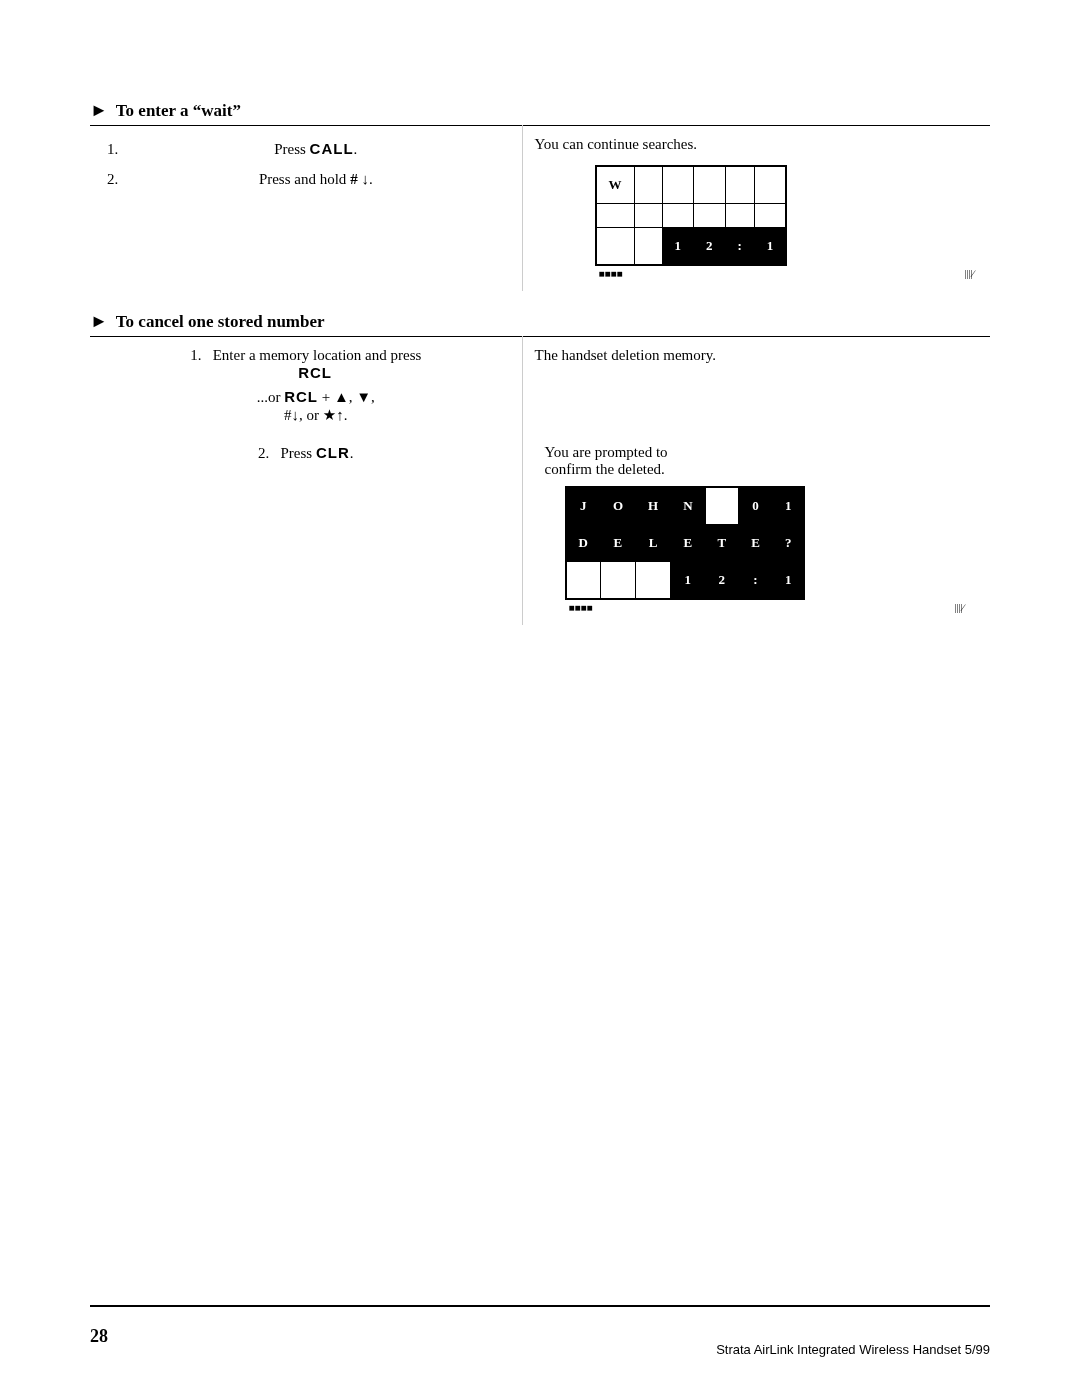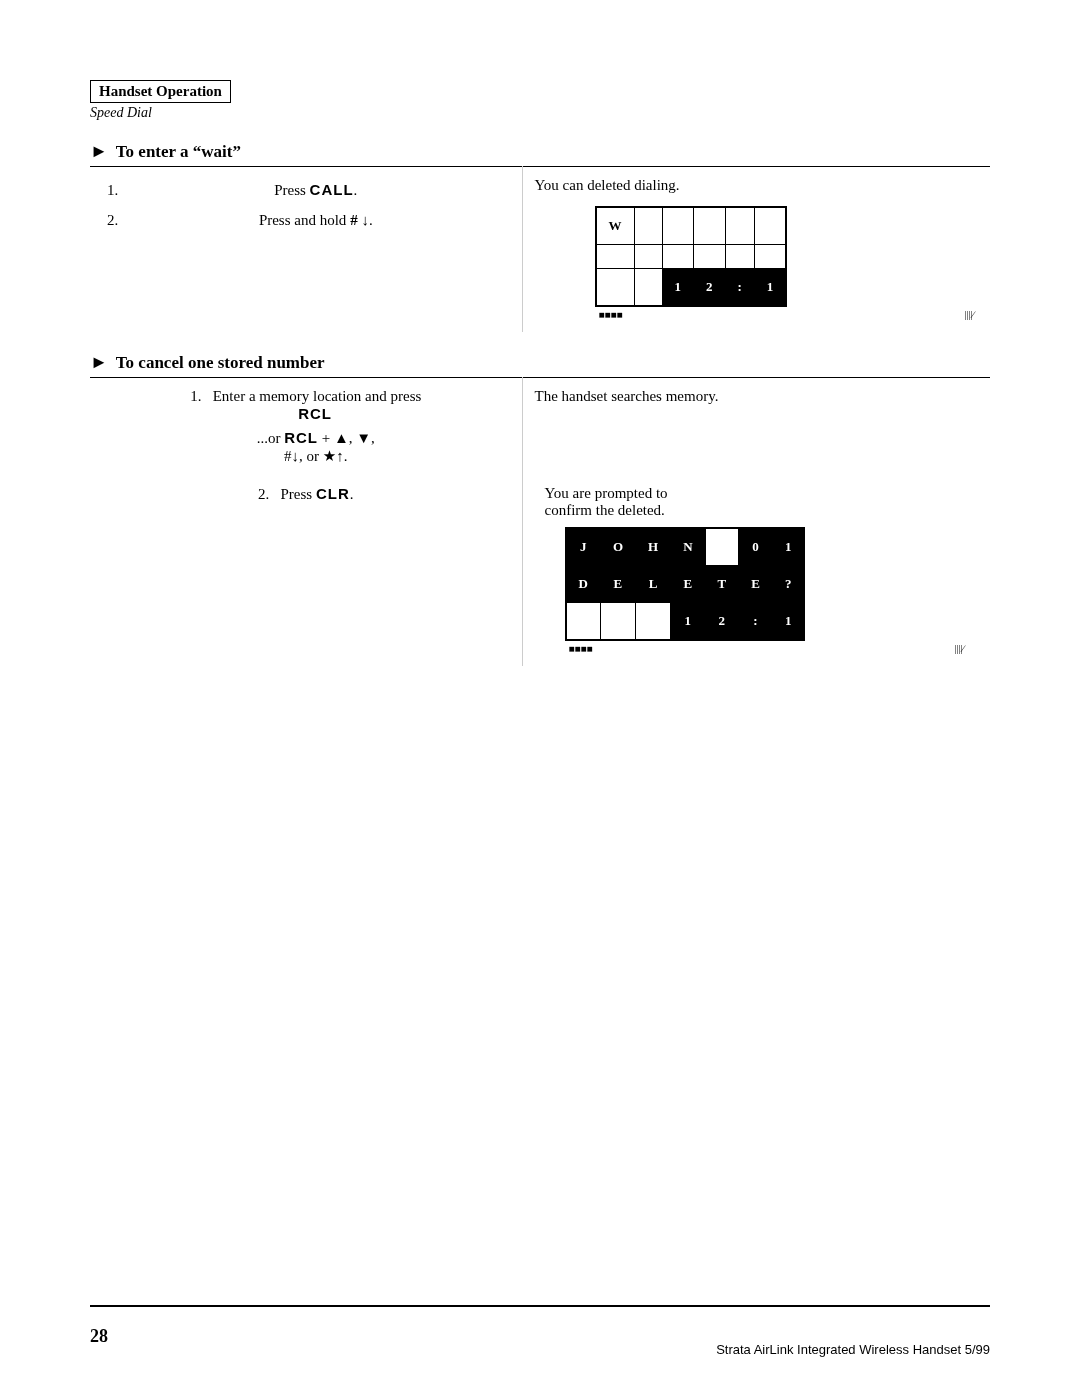--- a/index.html
+++ b/index.html
@@ -118,26 +118,20 @@
       font-size: 13px;
       font-family: Arial, Helvetica, sans-serif;
       margin-top: 27px;
     }
   </style>
 </head>
 <body>
 
 <div class="page">
 
-  <div>
-    <div class="header-box">
-      <span class="header-title">Handset Operation</span>
-    </div>
-    <div class="header-subtitle">Speed Dial</div>
-  </div>
 
   <div>
     <div class="section-heading">
       <span class="arrow-icon">►</span>
       <span>To enter a “wait”</span>
     </div>
 
     <table class="instruction-table">
       <tbody>
           <tr>
@@ -145,21 +139,21 @@
           <ol class="steps">
             <li>
               Press <span class="bold-cmd">CALL</span>.
             </li>
             <li>
               Press and hold <span><strong>#</strong> ↓</span>.
             </li>
           </ol>
         </td>
         <td class="right-col">
-          <div>You can deleted dialing.</div>
+          <div>You can continue searches.</div>
 
           <div style="margin-top:12px; margin-left:60px;">
             <table style="border-collapse:collapse; border:2px solid #000;">
               <tbody>
                     <tr>
                 <td style="border:1px solid #000; width:28px; height:24px; text-align:center; font-weight:bold; font-size:13px;">W</td>
                 <td style="border:1px solid #000; width:28px; height:24px;"></td>
                 <td style="border:1px solid #000; width:28px; height:24px;"></td>
                 <td style="border:1px solid #000; width:28px; height:24px;"></td>
                 <td style="border:1px solid #000; width:28px; height:24px;"></td>
@@ -209,21 +203,21 @@
             <span>1.&nbsp;&nbsp;</span>
             <span>Enter a memory location and press</span><br>
             &nbsp;&nbsp;&nbsp;&nbsp;&nbsp;<span class="bold-cmd">RCL</span>
           </div>
           <div style="margin-top:6px; margin-left:20px;">
             <span>...or </span><span class="bold-cmd">RCL</span><span> + ▲, ▼,</span><br>
             <span>#↓, or ★↑.</span>
           </div>
         </td>
         <td class="right-col" style="vertical-align:top; padding:10px 12px;">
-          <span>The handset searches memory.</span>
+          <span>The handset deletion memory.</span>
         </td>
       </tr>
 
       <tr>
         <td class="left-col" style="vertical-align:top; padding:10px 12px;">
           <div>
             <span>2.&nbsp;&nbsp;</span>
             <span>Press </span><span class="bold-cmd">CLR</span><span>.</span>
           </div>
         </td>

